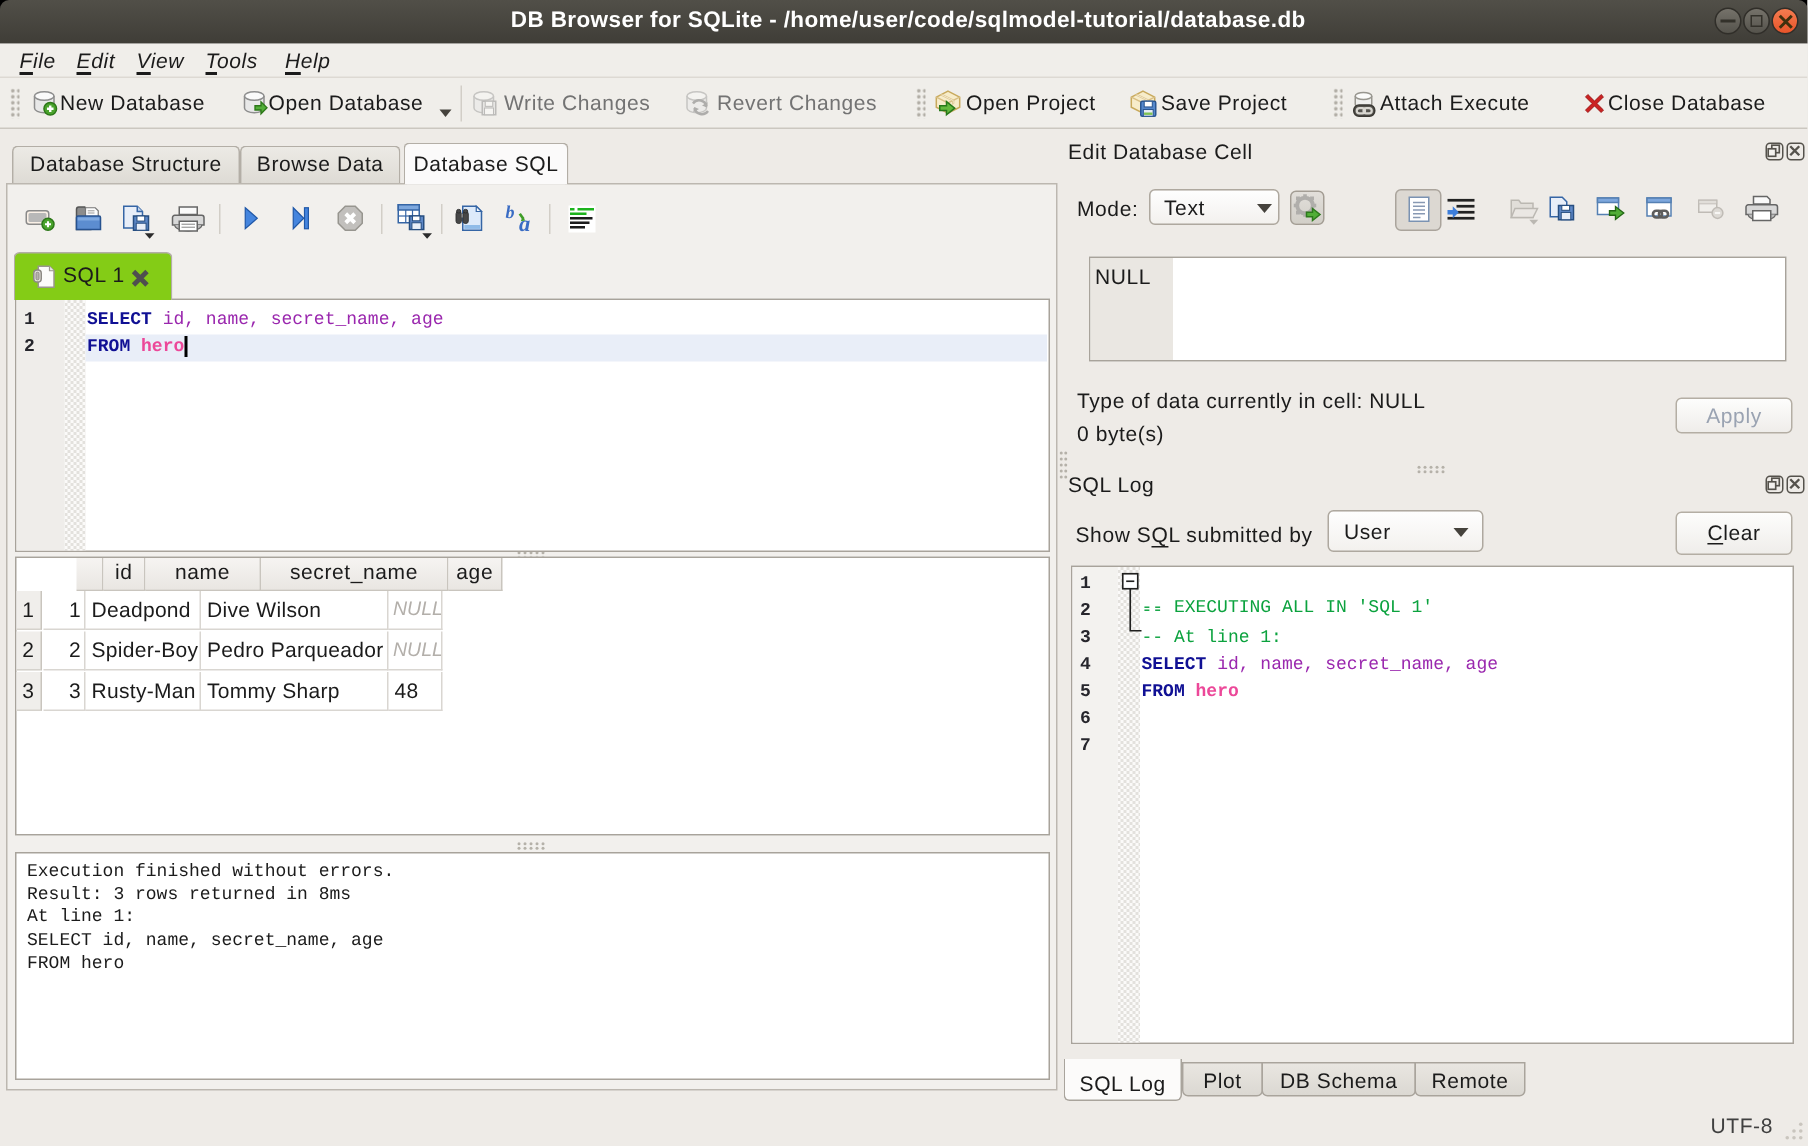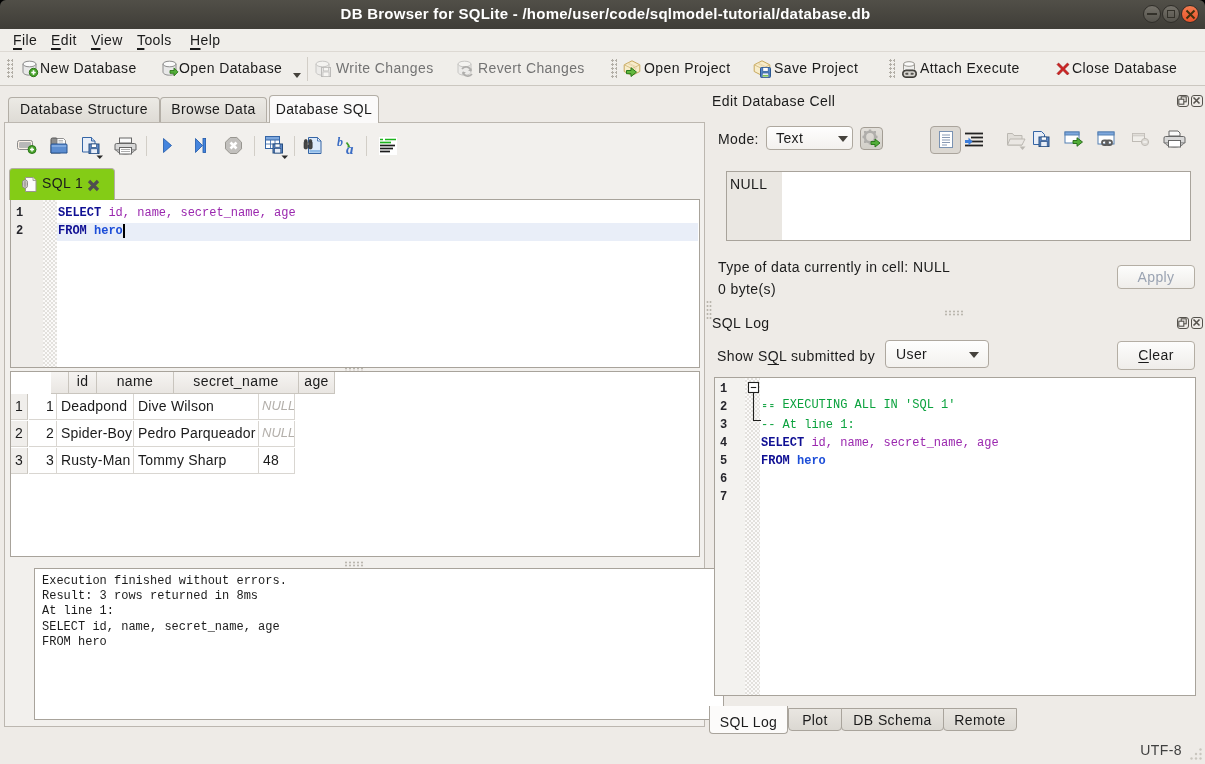--- a/index.html
+++ b/index.html
@@ -16,21 +16,21 @@
   background:linear-gradient(#75726a,#55534c); border:1px solid #302e29; }
 #btn-min { right:44px; }
 #btn-max { right:25px; }
 #btn-close { right:6px; background:linear-gradient(#f47c50,#e8542a); }
 #btn-min b { position:absolute; left:3px; right:3px; top:7px; height:2px; background:#33312a; }
 #btn-max b { position:absolute; left:4px; right:4px; top:4px; bottom:4px; border:1.5px solid #33312a; }
 #btn-close svg { left:3px; top:3px; }
 
 #menubar { position:absolute; left:0; top:29px; width:1205px; height:23px; background:#f0eeea;
   border-bottom:1px solid #ddd9d3; }
-#menubar span { position:absolute; top:3px; }
+#menubar span { position:absolute; top:3px;font-style:italic; }
 #menubar u { text-decoration-thickness:2px; text-underline-offset:3px; }
 
 #toolbar { position:absolute; left:0; top:52px; width:1205px; height:34px;
   background:#f0eeea; border-bottom:1px solid #cbc7c0; }
 .tbtxt { position:absolute; top:8px; white-space:nowrap; }
 .tbdis { color:#737373; }
 .handle { position:absolute; top:7px; width:6px; height:20px;
   background-image:radial-gradient(circle at 1.5px 1.5px,#b2aea6 1px,transparent 1.4px);
   background-size:4px 4px; }
 .vsep { position:absolute; top:5px; width:1px; height:24px; background:#d2cec7; }
@@ -50,37 +50,37 @@
 .whitebox { position:absolute; background:#fff; border:1px solid #a8a39b; }
 #editor { left:10px; top:199px; width:690px; height:169px;
   font-family:"Liberation Mono",monospace; font-size:12px; letter-spacing:0; }
 .gutter { position:absolute; left:0; top:0; width:32px; height:100%; background:#efedea; }
 .fold { position:absolute; left:32px; top:0; width:14px; height:100%;
   background-image:conic-gradient(#e3e1dd 25%,#fbfaf9 0 50%,#e3e1dd 0 75%,#fbfaf9 0); background-size:4px 4px; }
 .codeline { position:absolute; height:18px; line-height:18px; white-space:pre; z-index:2; letter-spacing:0; }
 .lnum { position:absolute; left:0; width:30px; text-align:left; padding-left:5px; height:18px; line-height:18px; color:#26262c; font-weight:bold; z-index:2; font-size:12px; letter-spacing:0; }
 .kw { color:#101094; font-weight:bold; }
 .ident { color:#9a27ae; }
-.tbl { color:#1d4ed8; font-weight:bold; }
+.tbl { color:#ec4899; font-weight:bold; }
 .cmt { color:#0ba23e; }
 #curline { position:absolute; left:46px; top:23px; right:1px; height:18px; background:#e9eef8; z-index:1; }
 
 #rtable { left:10px; top:371px; width:690px; height:186px; font-size:14px; }
 .hcell { position:absolute; top:0; height:22px; background:linear-gradient(#f6f4f2,#e9e6e2);
   border-right:1px solid #c9c5be; border-bottom:1px solid #c9c5be; text-align:center; padding-top:1px;margin-left:40px; }
 .rhead { position:absolute; left:0; width:17px; height:26px; background:#f0eeeb;
   border-right:1px solid #c9c5be; border-bottom:1px solid #d5d2cc; text-align:center; padding-top:4px; }
 .cell { position:absolute; height:26px; border-right:1px solid #d9d6d1; border-bottom:1px solid #d9d6d1; letter-spacing:0.2px;
   padding:4px 2px 0 4px; white-space:nowrap; overflow:hidden; }
 .num { text-align:right; }
 .nullv { color:#b3afaa; font-style:italic; letter-spacing:0; font-size:13px; padding-left:3px !important; padding-right:0 !important; }
 
 #execlog { left:10px; top:568px; width:690px; height:152px; letter-spacing:0;
   font-family:"Liberation Mono",monospace; font-size:12px;
-  padding:5px 6px 0 7px; line-height:15.2px; white-space:pre;margin-left:24px; }
+  padding:5px 6px 0 7px; line-height:15.2px; white-space:pre; }
 
 .docktitle { position:absolute; }
 .dockbtn { position:absolute; width:12px; height:12px; border:1.5px solid #55524c; border-radius:3px; }
 #modedd,#userdd { position:absolute; background:linear-gradient(#fefefe,#f3f1ee); border:1px solid #aea89f; border-radius:4px; }
 .ddarrow { position:absolute; width:0; height:0; border-left:5px solid transparent; border-right:5px solid transparent; border-top:6px solid #45423c; }
 .btn { position:absolute; background:linear-gradient(#fdfdfc,#efedea); border:1px solid #b4aea4; border-radius:4px; text-align:center; }
 #cellarea { left:726px; top:171px; width:465px; height:70px; }
 #cellnull { position:absolute; left:0; top:0; width:55px; height:68px; background:#eae7e2; }
 
 .btab { position:absolute; top:708px; height:23px; background:linear-gradient(#e9e6e1,#dbd8d2);

